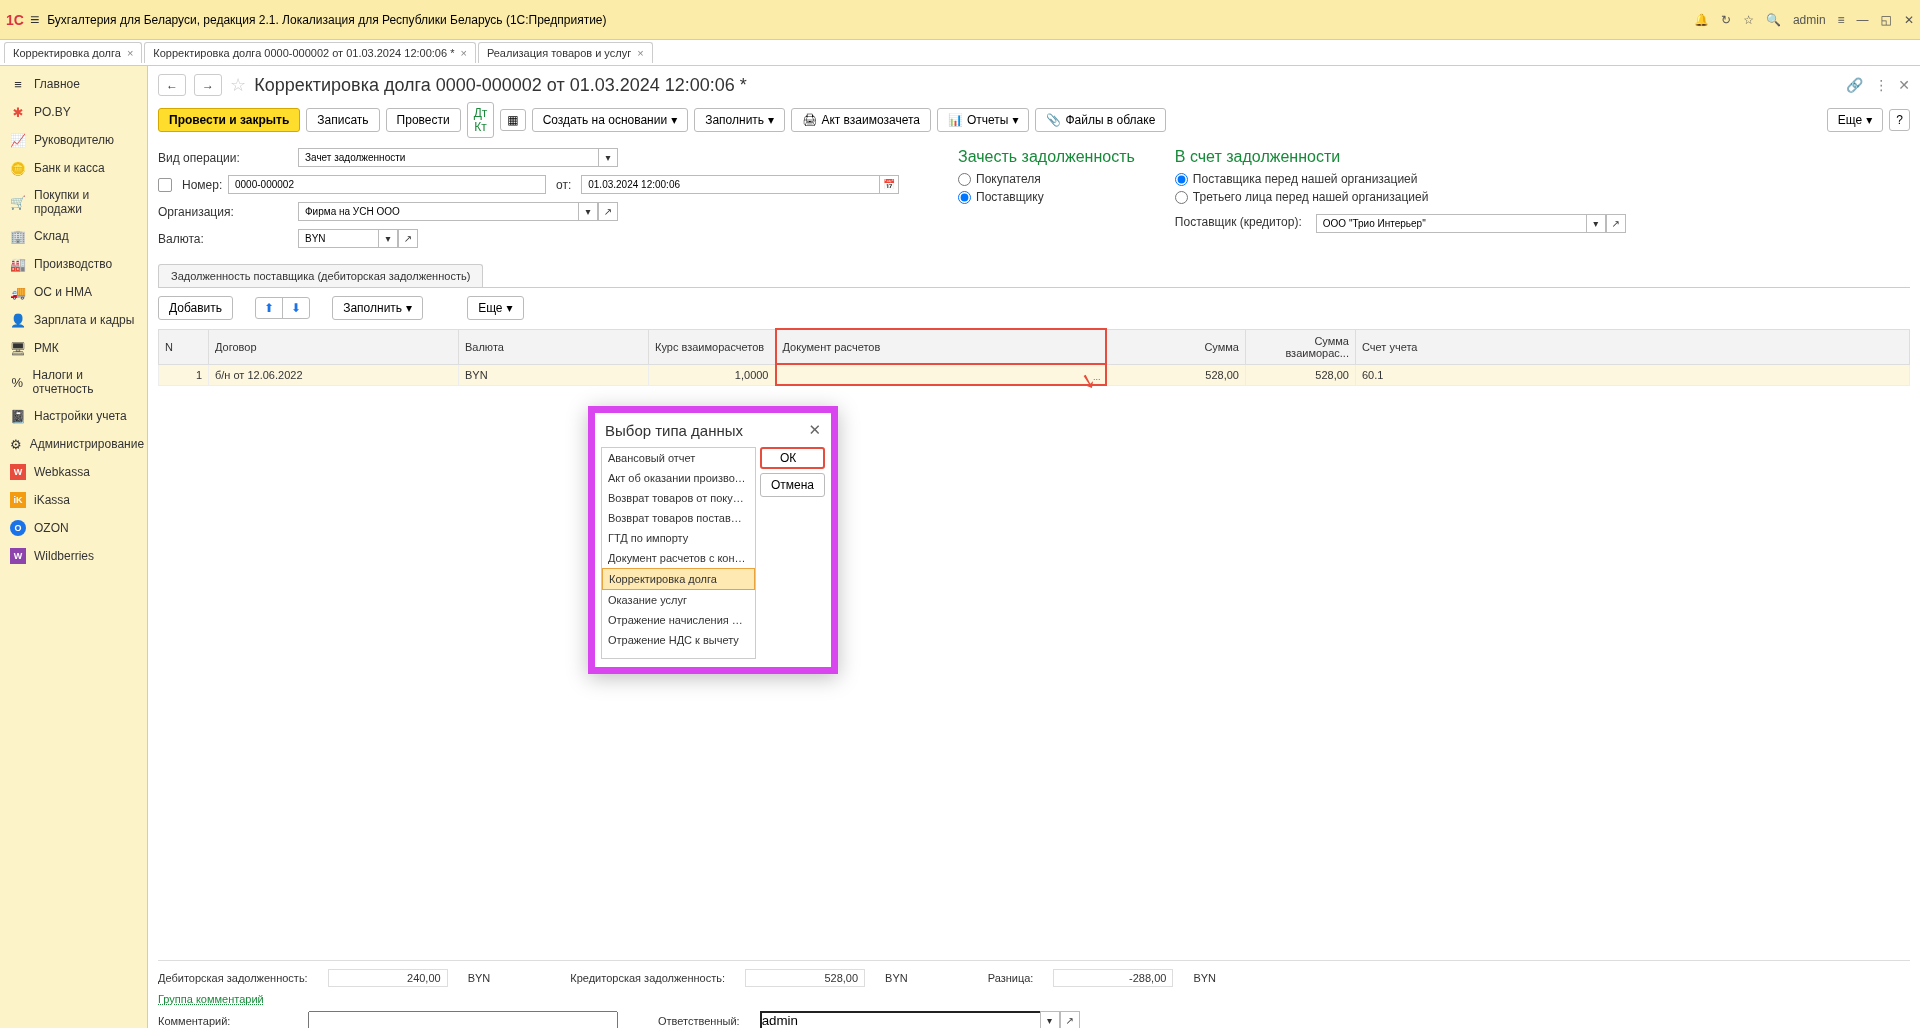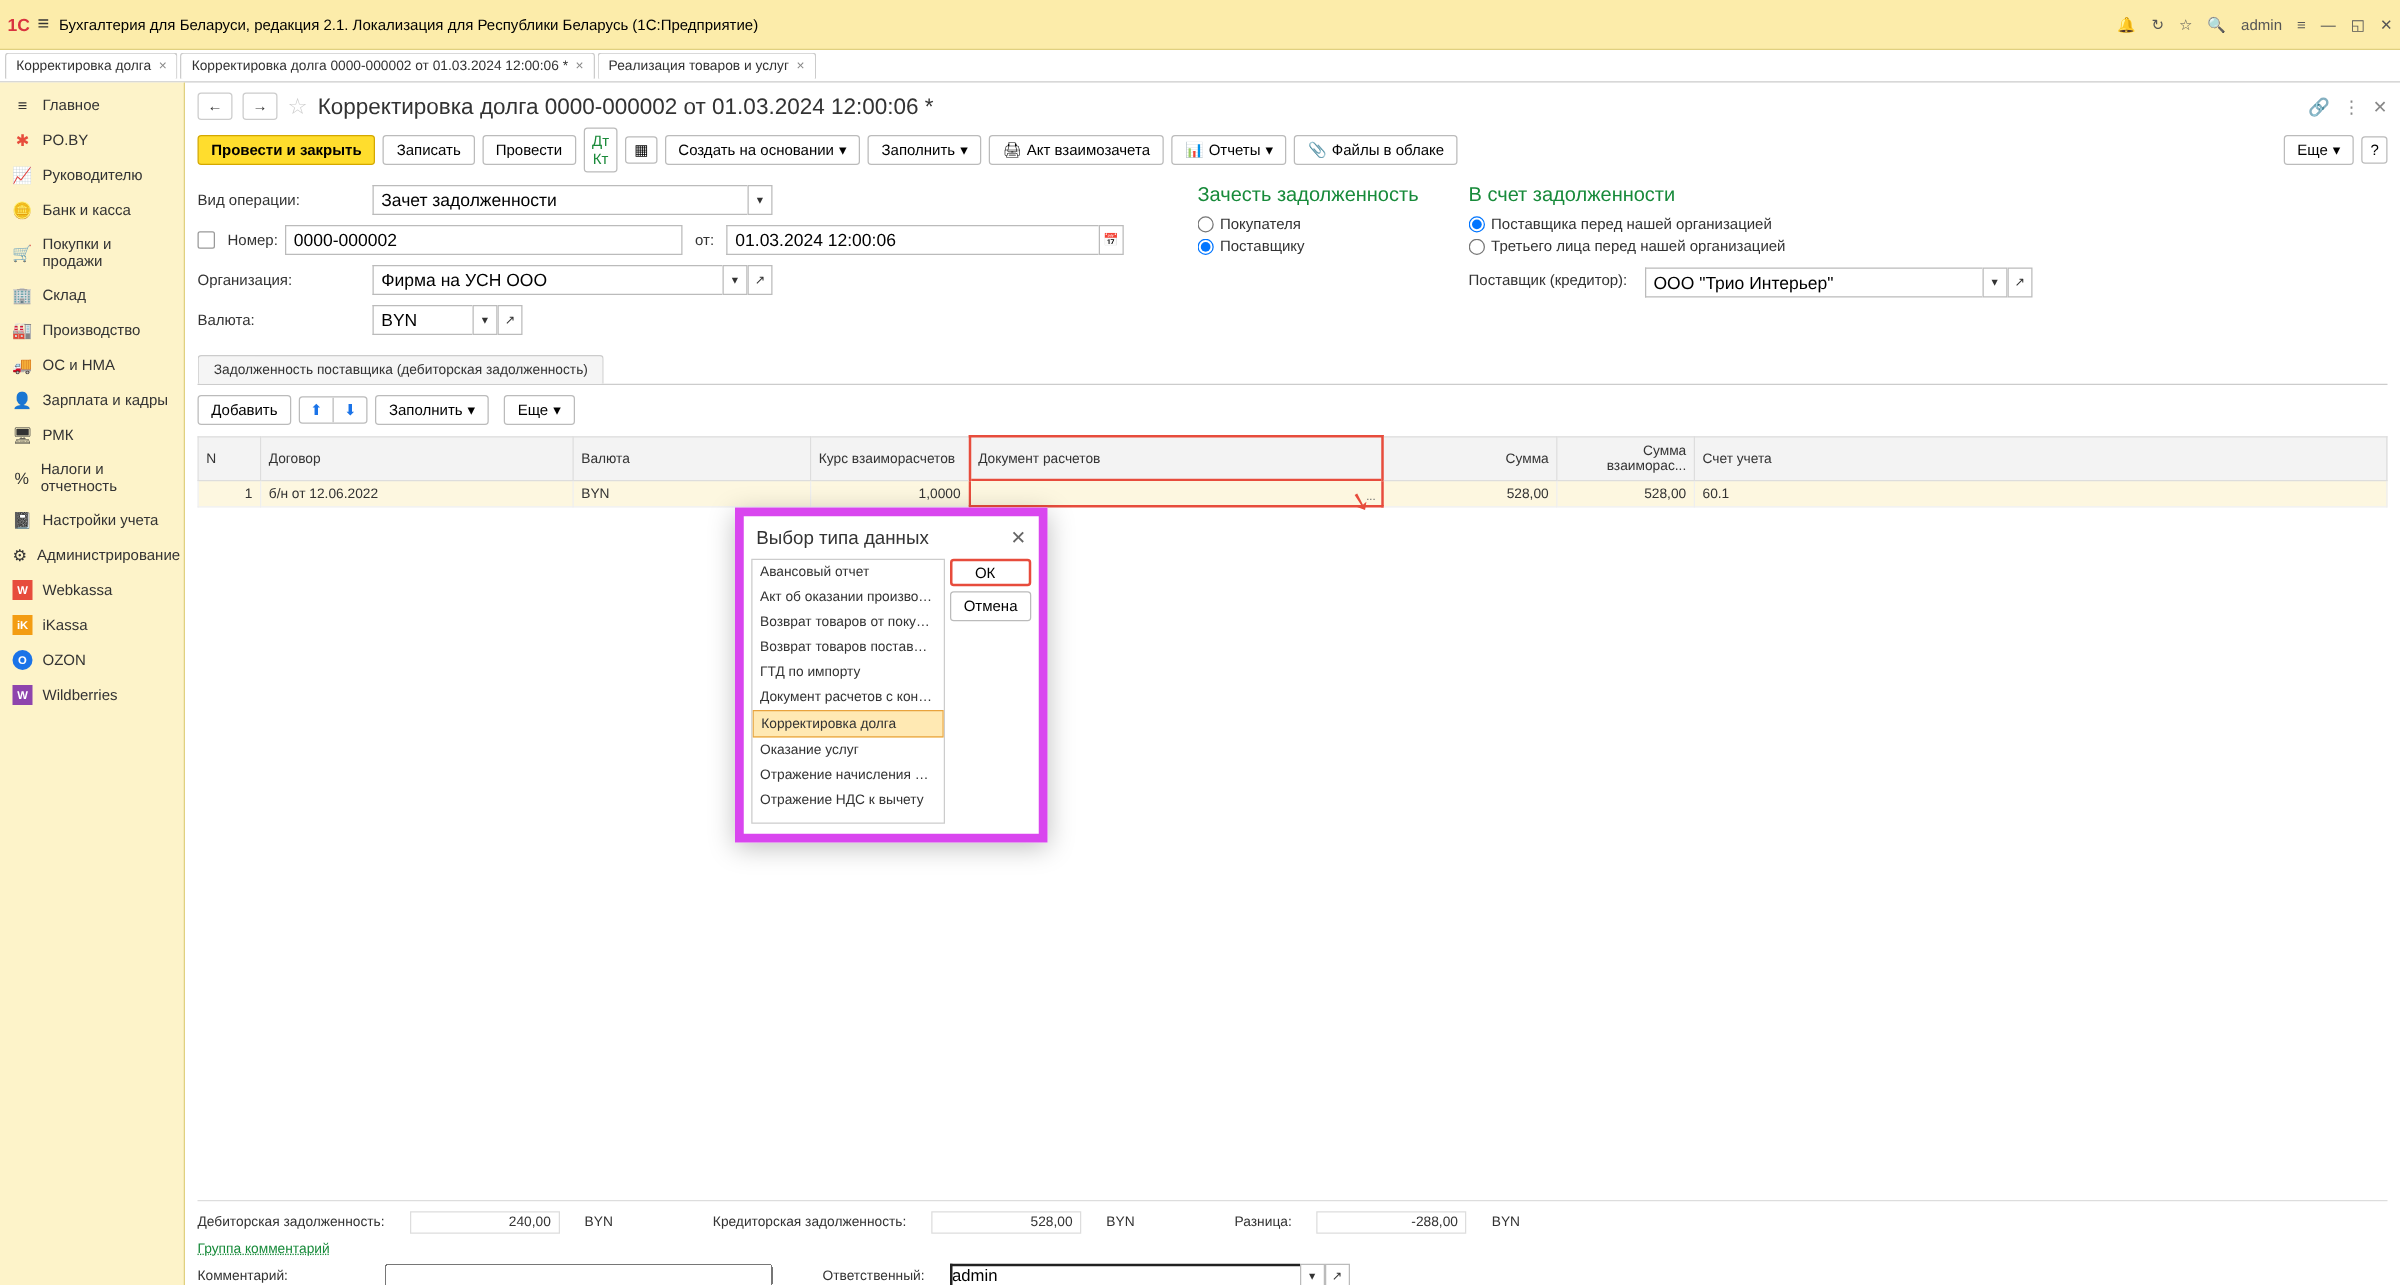--- a/index.html
+++ b/index.html
@@ -24,33 +24,33 @@
 .doc-header .star { color: #ccc; font-size: 18px; cursor: pointer; }
 .doc-header h1 { font-size: 18px; font-weight: normal; color: #333; }
 .doc-header .hdr-right { margin-left: auto; display: flex; gap: 10px; color: #888; font-size: 14px; }
 .toolbar { display: flex; gap: 6px; align-items: center; margin-bottom: 10px; }
 .btn { border: 1px solid #bbb; background: #fff; padding: 4px 10px; border-radius: 3px; cursor: pointer; font-size: 12px; display: inline-flex; align-items: center; gap: 4px; }
 .btn.primary { background: #ffdd2d; border-color: #d4a800; font-weight: bold; }
 .btn.small { padding: 3px 6px; }
 .toolbar .spacer { flex: 1; }
 .form-row { display: flex; align-items: center; gap: 10px; margin-bottom: 8px; }
 .form-row label { width: 130px; color: #333; }
-.form-row .input, .form-row select { border: 1px solid #bbb; padding: 3px 6px; background: #fff; font-size: 14px; }
+.form-row .input, .form-row select { border: 1px solid #bbb; padding: 3px 6px; background: #fff; font-size: 10px; }
 .input-group { display: flex; }
 .input-group .input { border-right: none; }
 .input-group .ig-btn { border: 1px solid #bbb; background: #fff; width: 20px; display: flex; align-items: center; justify-content: center; cursor: pointer; font-size: 10px; }
 .form-cols { display: flex; gap: 40px; }
 .form-left { flex: 0 0 760px; }
 .form-right { flex: 1; display: flex; gap: 40px; }
 .radio-group h4 { color: #178a3a; font-size: 16px; font-weight: normal; margin-bottom: 6px; }
 .radio-group label { display: flex; align-items: center; gap: 5px; font-size: 12px; margin-bottom: 4px; cursor: pointer; }
 .subtabs { display: flex; border-bottom: 1px solid #ccc; margin-top: 8px; }
 .subtab { padding: 5px 12px; border: 1px solid #ccc; border-bottom: none; background: #f5f5f5; margin-right: 2px; cursor: pointer; font-size: 11px; border-radius: 3px 3px 0 0; }
 .subtab.active { background: #fff; border-bottom: 1px solid #fff; position: relative; top: 1px; }
-.table-toolbar { display: flex; gap: 6px; padding: 8px 0; align-items: center; }
+.table-toolbar { display: flex; gap: 22px; padding: 8px 0; align-items: center; }
 .move-btns { display: flex; border: 1px solid #bbb; border-radius: 3px; overflow: hidden; }
 .move-btns span { padding: 3px 8px; cursor: pointer; color: #1a73e8; border-right: 1px solid #bbb; }
 .move-btns span:last-child { border-right: none; }
 table.grid { width: 100%; border-collapse: collapse; font-size: 11px; }
 table.grid th { background: #f3f3f3; border: 1px solid #ddd; padding: 5px 6px; text-align: left; font-weight: normal; color: #333; }
 table.grid td { border: 1px solid #eee; padding: 4px 6px; background: #fdf7e0; }
 .highlight-cell { border: 2px solid #e74c3c !important; position: relative; }
 .arrow-ind { position: absolute; right: 8px; top: 4px; color: #e74c3c; font-size: 20px; transform: rotate(15deg); }
 .footer { border-top: 1px solid #ddd; padding: 8px 0; margin-top: auto; }
 .footer-row { display: flex; gap: 20px; align-items: center; margin-bottom: 6px; font-size: 11px; }

